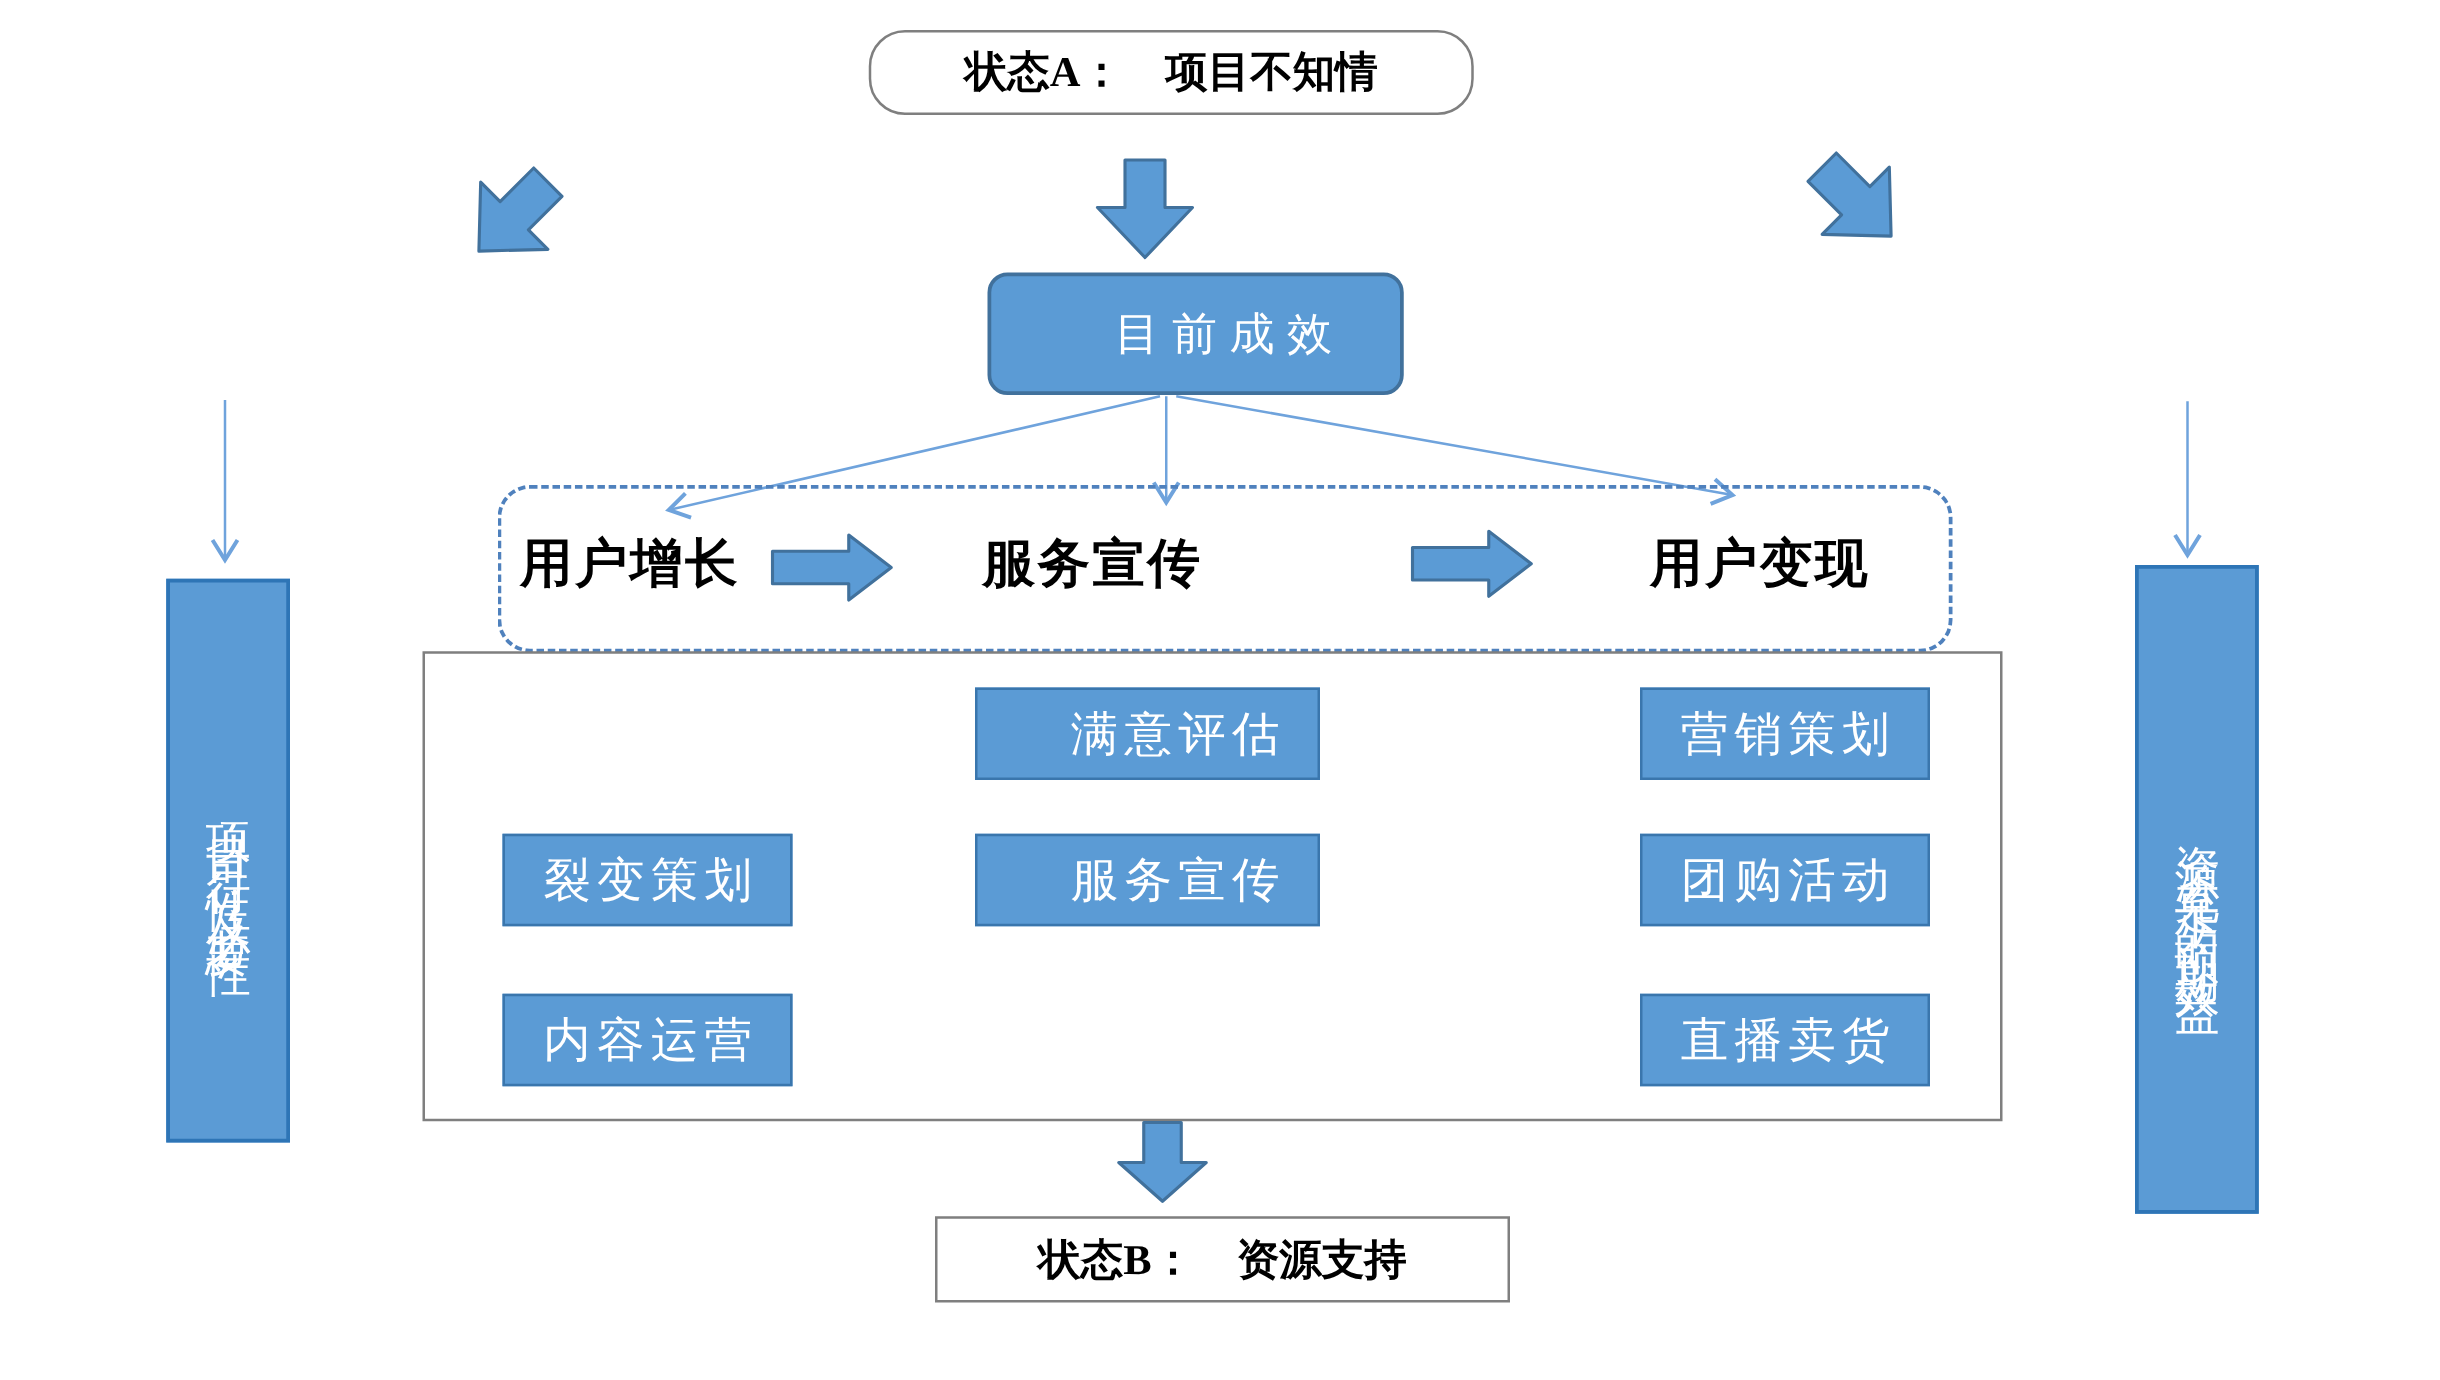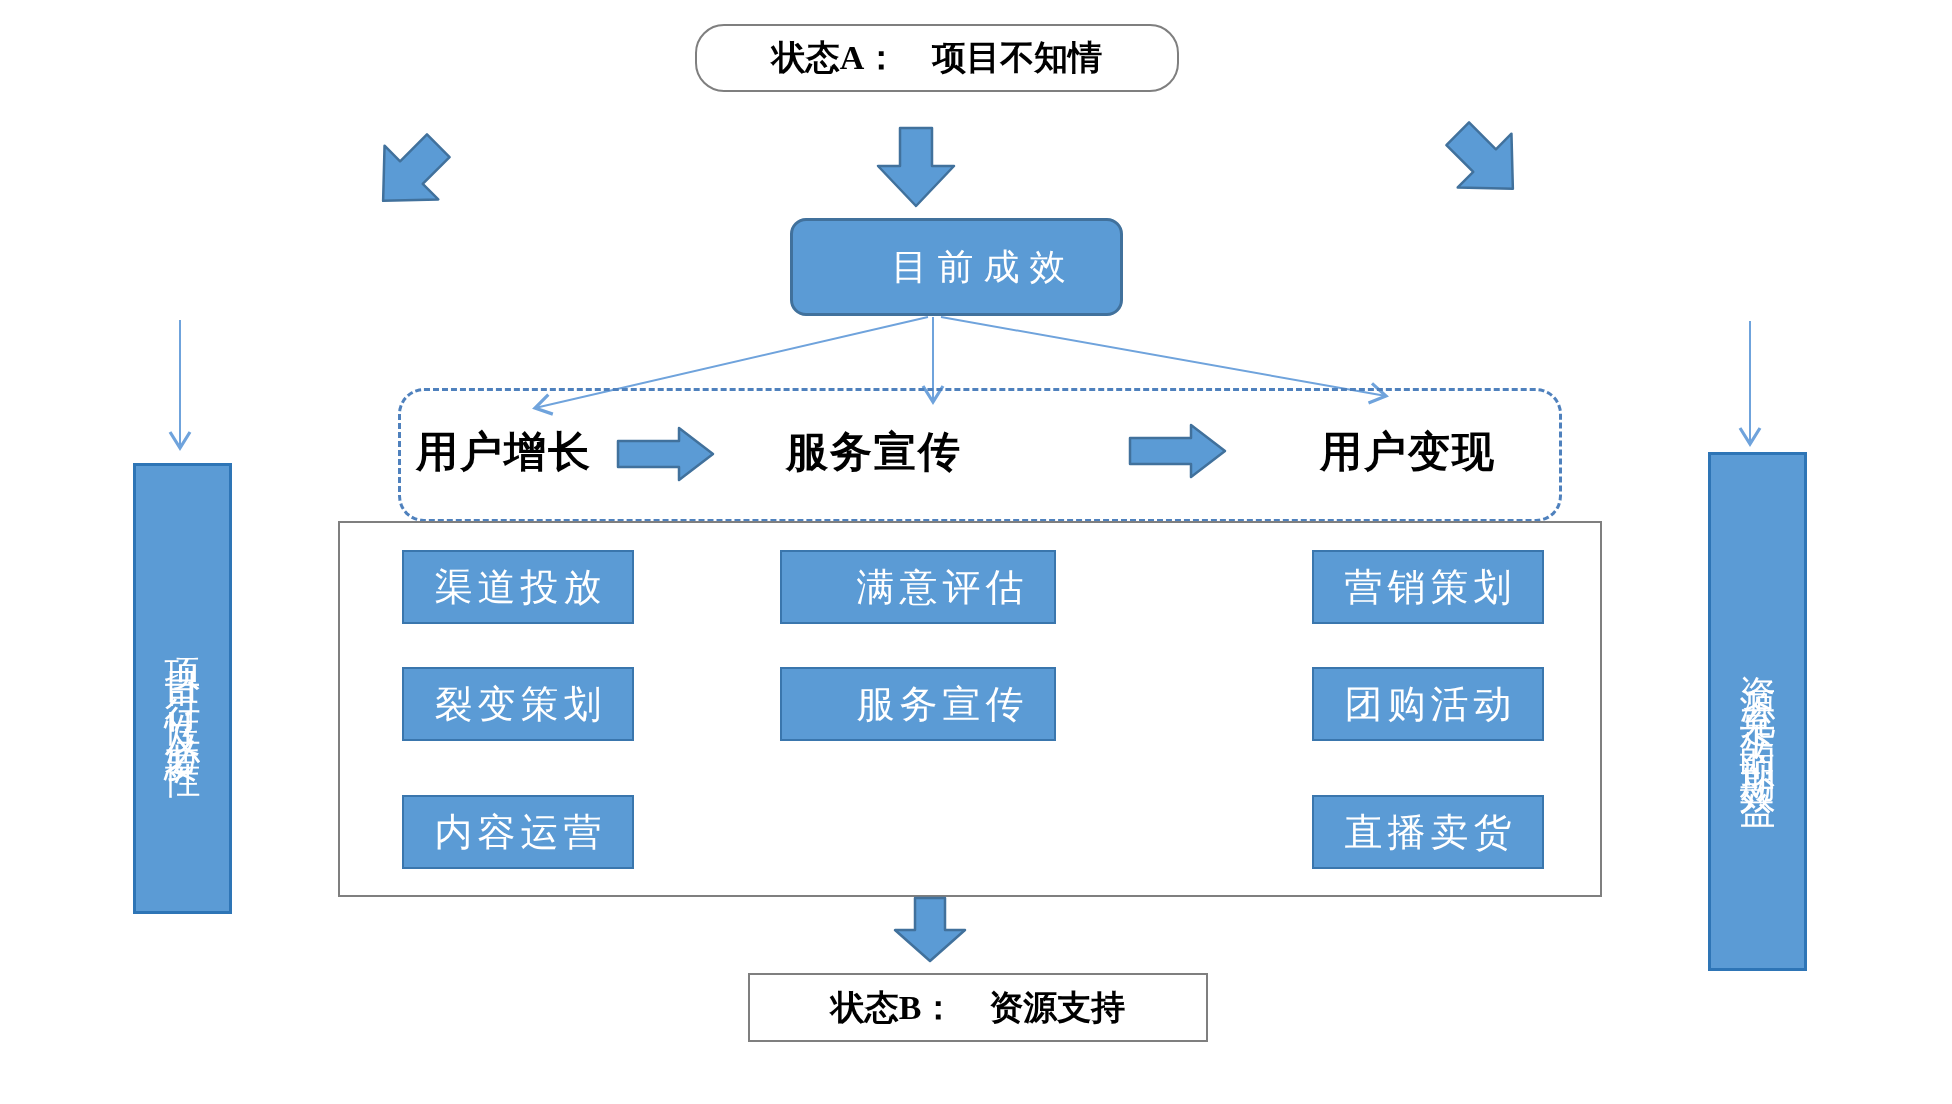--- a/index.html
+++ b/index.html
@@ -94,21 +94,20 @@
 
   <svg class="abs block-arrow" style="left:617px;top:426px;" width="98" height="56">
     <polygon points="1,15 62,15 62,2 96,28 62,54 62,41 1,41"></polygon>
   </svg>
   <svg class="abs block-arrow" style="left:1129px;top:423px;" width="98" height="56">
     <polygon points="1,15 62,15 62,2 96,28 62,54 62,41 1,41"></polygon>
   </svg>
 
   <div class="abs" id="task-panel"></div>
 
-  <div class="task col1 row1">渠道投放</div>
   <div class="task col1 row2">裂变策划</div>
   <div class="task col1 row3">内容运营</div>
 
   <div class="task col2 row1">满意评估</div>
   <div class="task col2 row2">服务宣传</div>
 
   <div class="task col3 row1">营销策划</div>
   <div class="task col3 row2">团购活动</div>
   <div class="task col3 row3">直播卖货</div>
 

